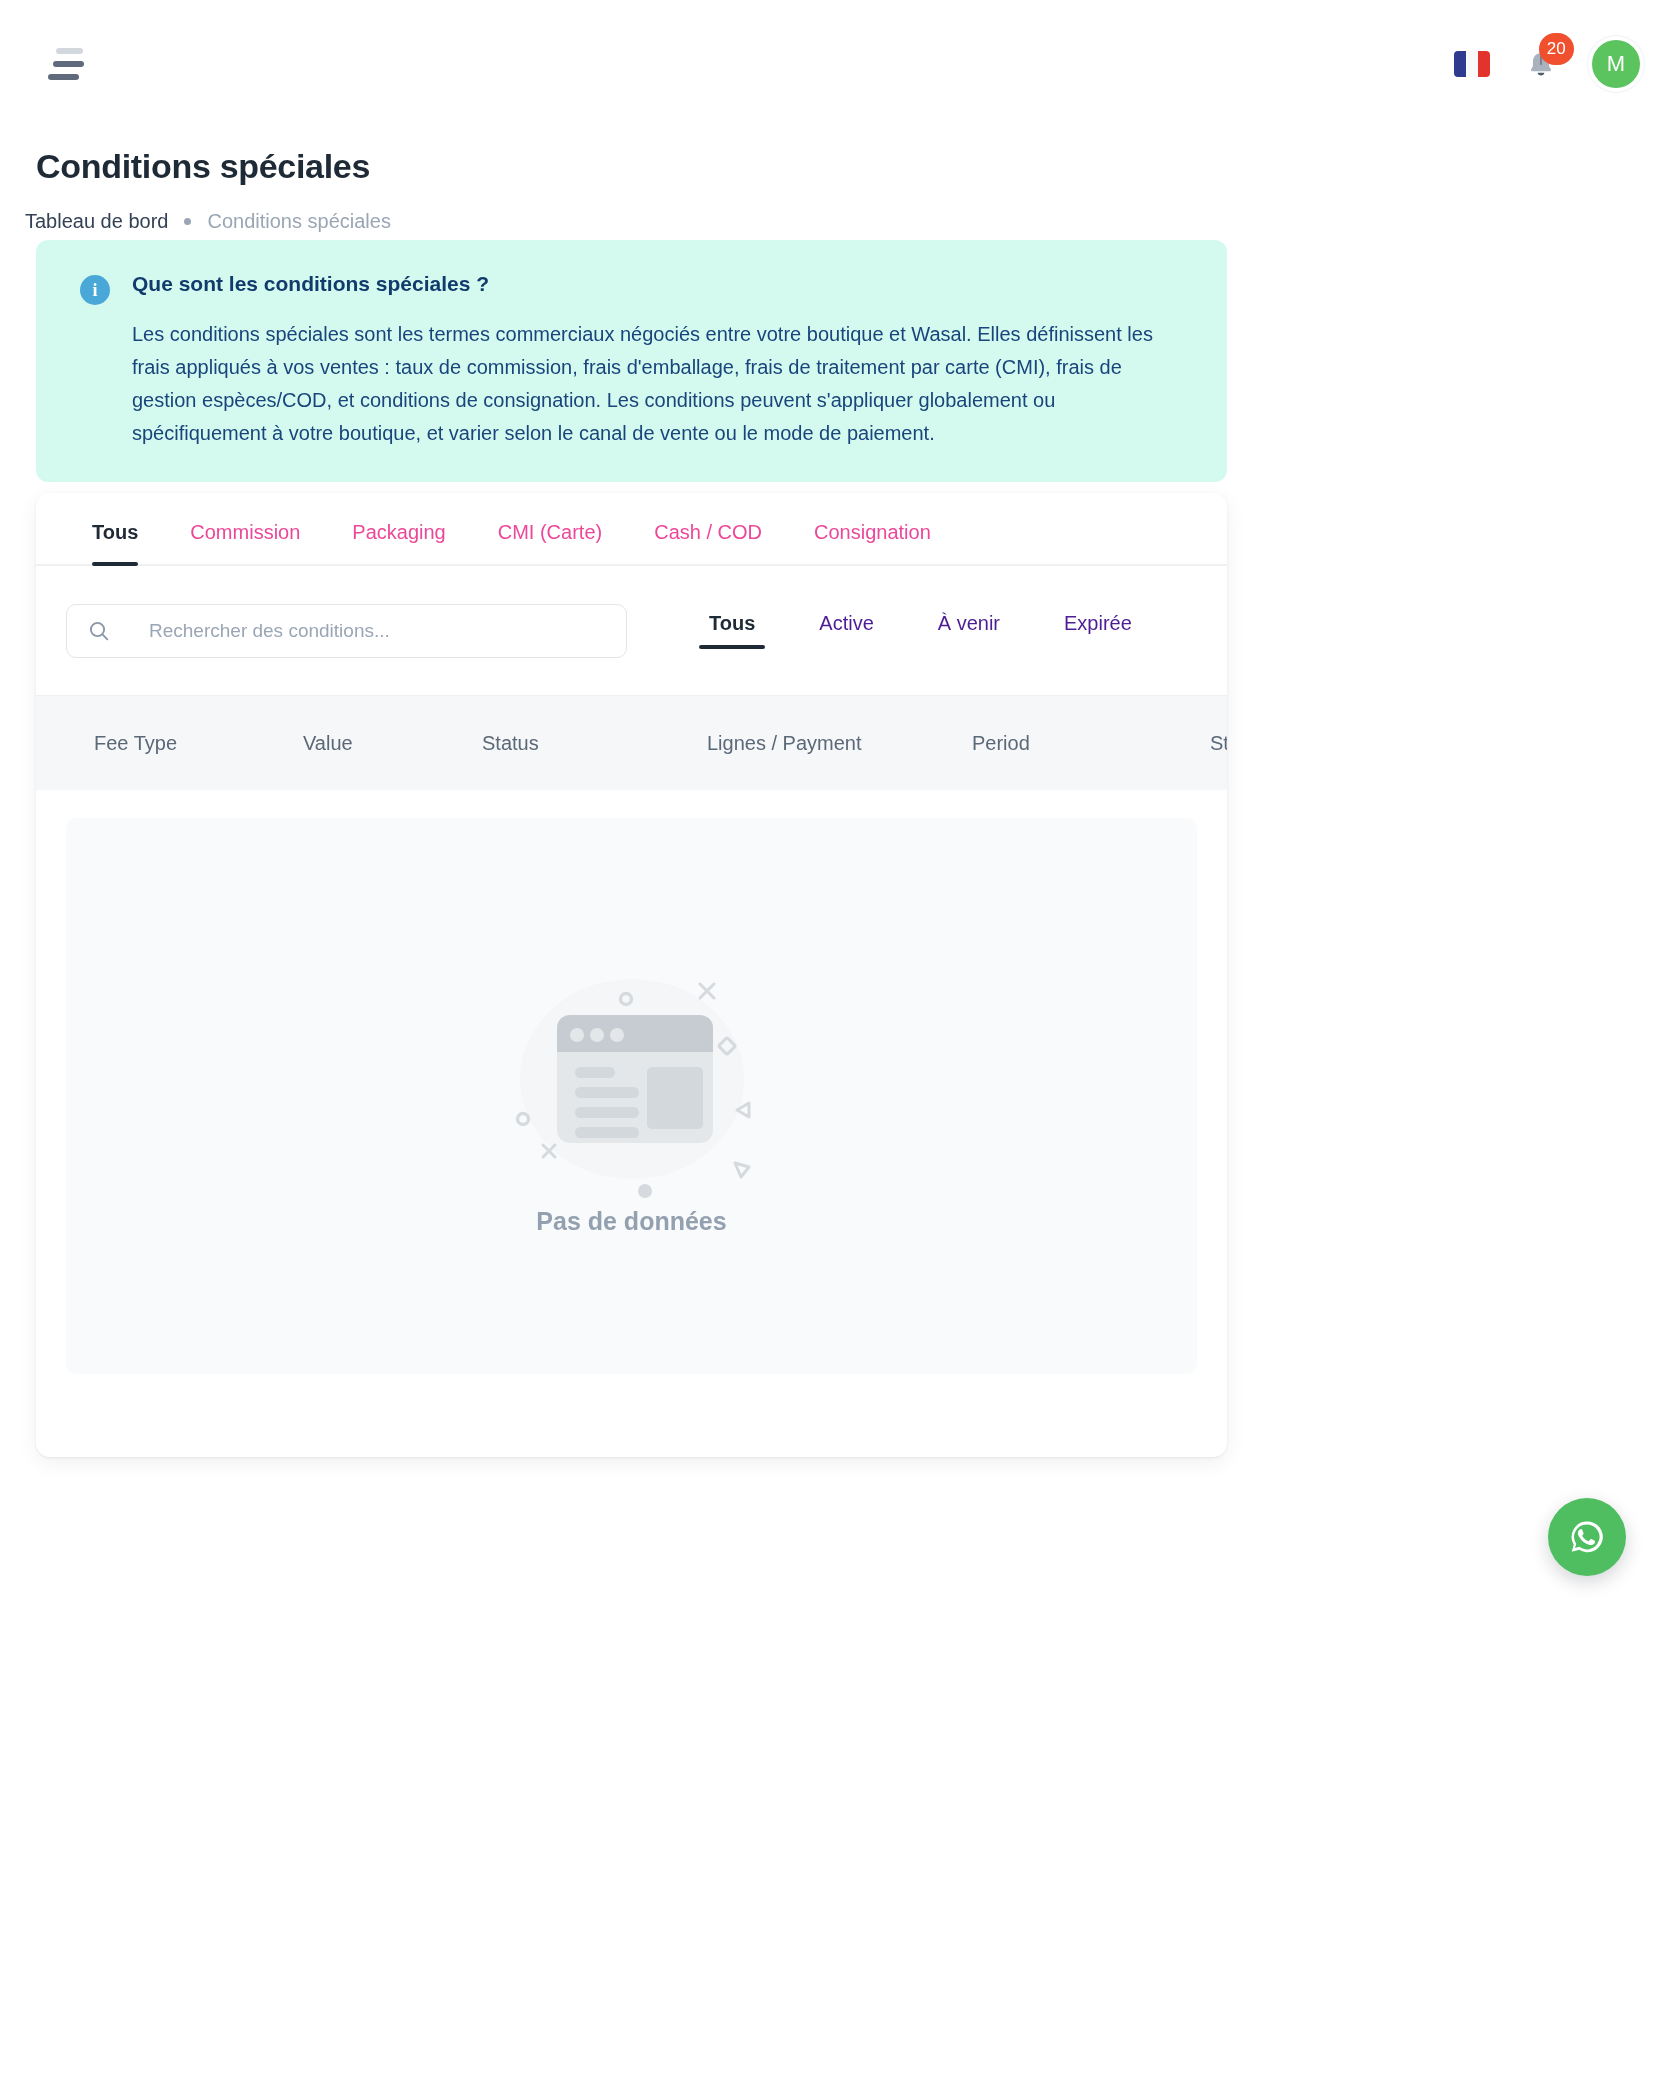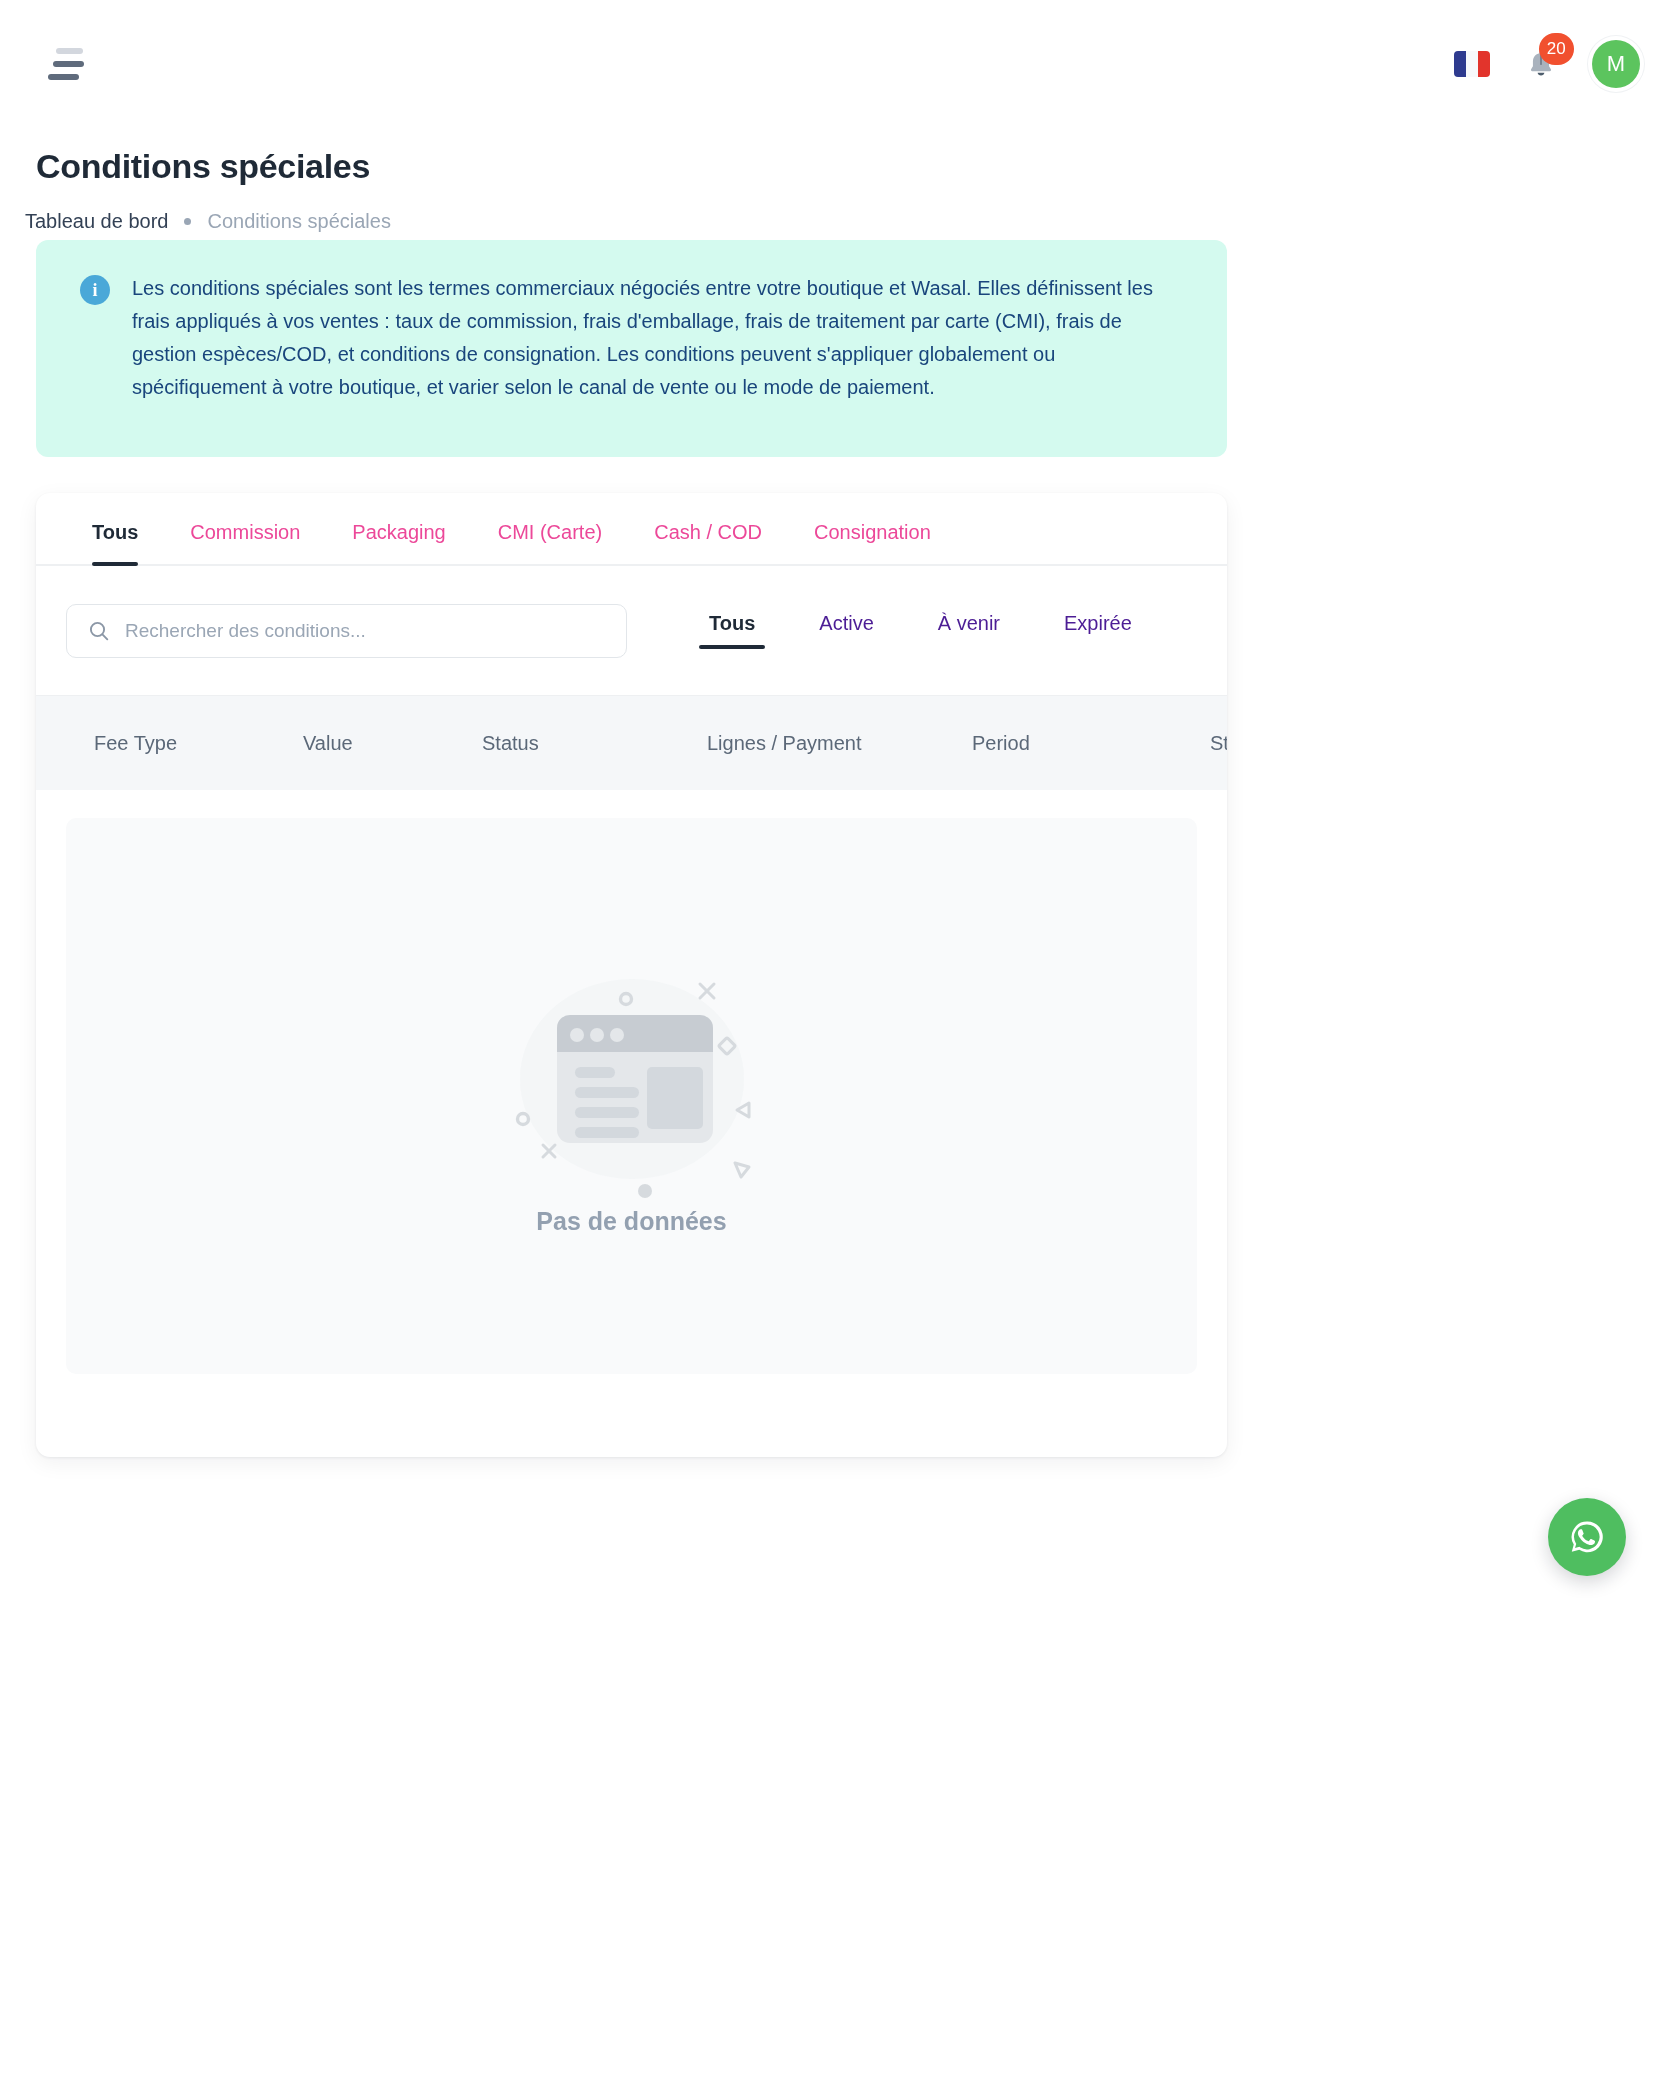--- a/index.html
+++ b/index.html
@@ -218,20 +218,21 @@
     background: #ffffff;
   }
   .search-input {
     border: none;
     outline: none;
     font-size: 19px;
     color: #a21caf;
     background: transparent;
     flex: 1;
     font-family: "Liberation Sans", sans-serif;
+    margin-left: 24px;
   }
   .search-input::placeholder { color: #9aa6b5; }
 
   .status-tabs {
     display: flex;
     align-items: center;
     margin-left: 24px;
     gap: 0;
   }
   .stab {
@@ -366,20 +367,21 @@
 
   <div class="breadcrumb">
     <span class="crumb-home">Tableau de bord</span>
     <span class="crumb-dot"></span>
     <span class="crumb-current">Conditions spéciales</span>
   </div>
 
   <div class="info-banner">
     <div class="info-icon">i</div>
     <div class="info-body">
+      <div class="info-title">Que sont les conditions spéciales ?</div>
       <div class="info-text">Les conditions spéciales sont les termes commerciaux négociés entre votre boutique et Wasal. Elles définissent les frais appliqués à vos ventes : taux de commission, frais d'emballage, frais de traitement par carte (CMI), frais de gestion espèces/COD, et conditions de consignation. Les conditions peuvent s'appliquer globalement ou spécifiquement à votre boutique, et varier selon le canal de vente ou le mode de paiement.</div>
     </div>
   </div>
 
   <div class="card">
 
     <div class="tabs">
       <div class="tab active">Tous</div>
       <div class="tab">Commission</div>
       <div class="tab">Packaging</div>

